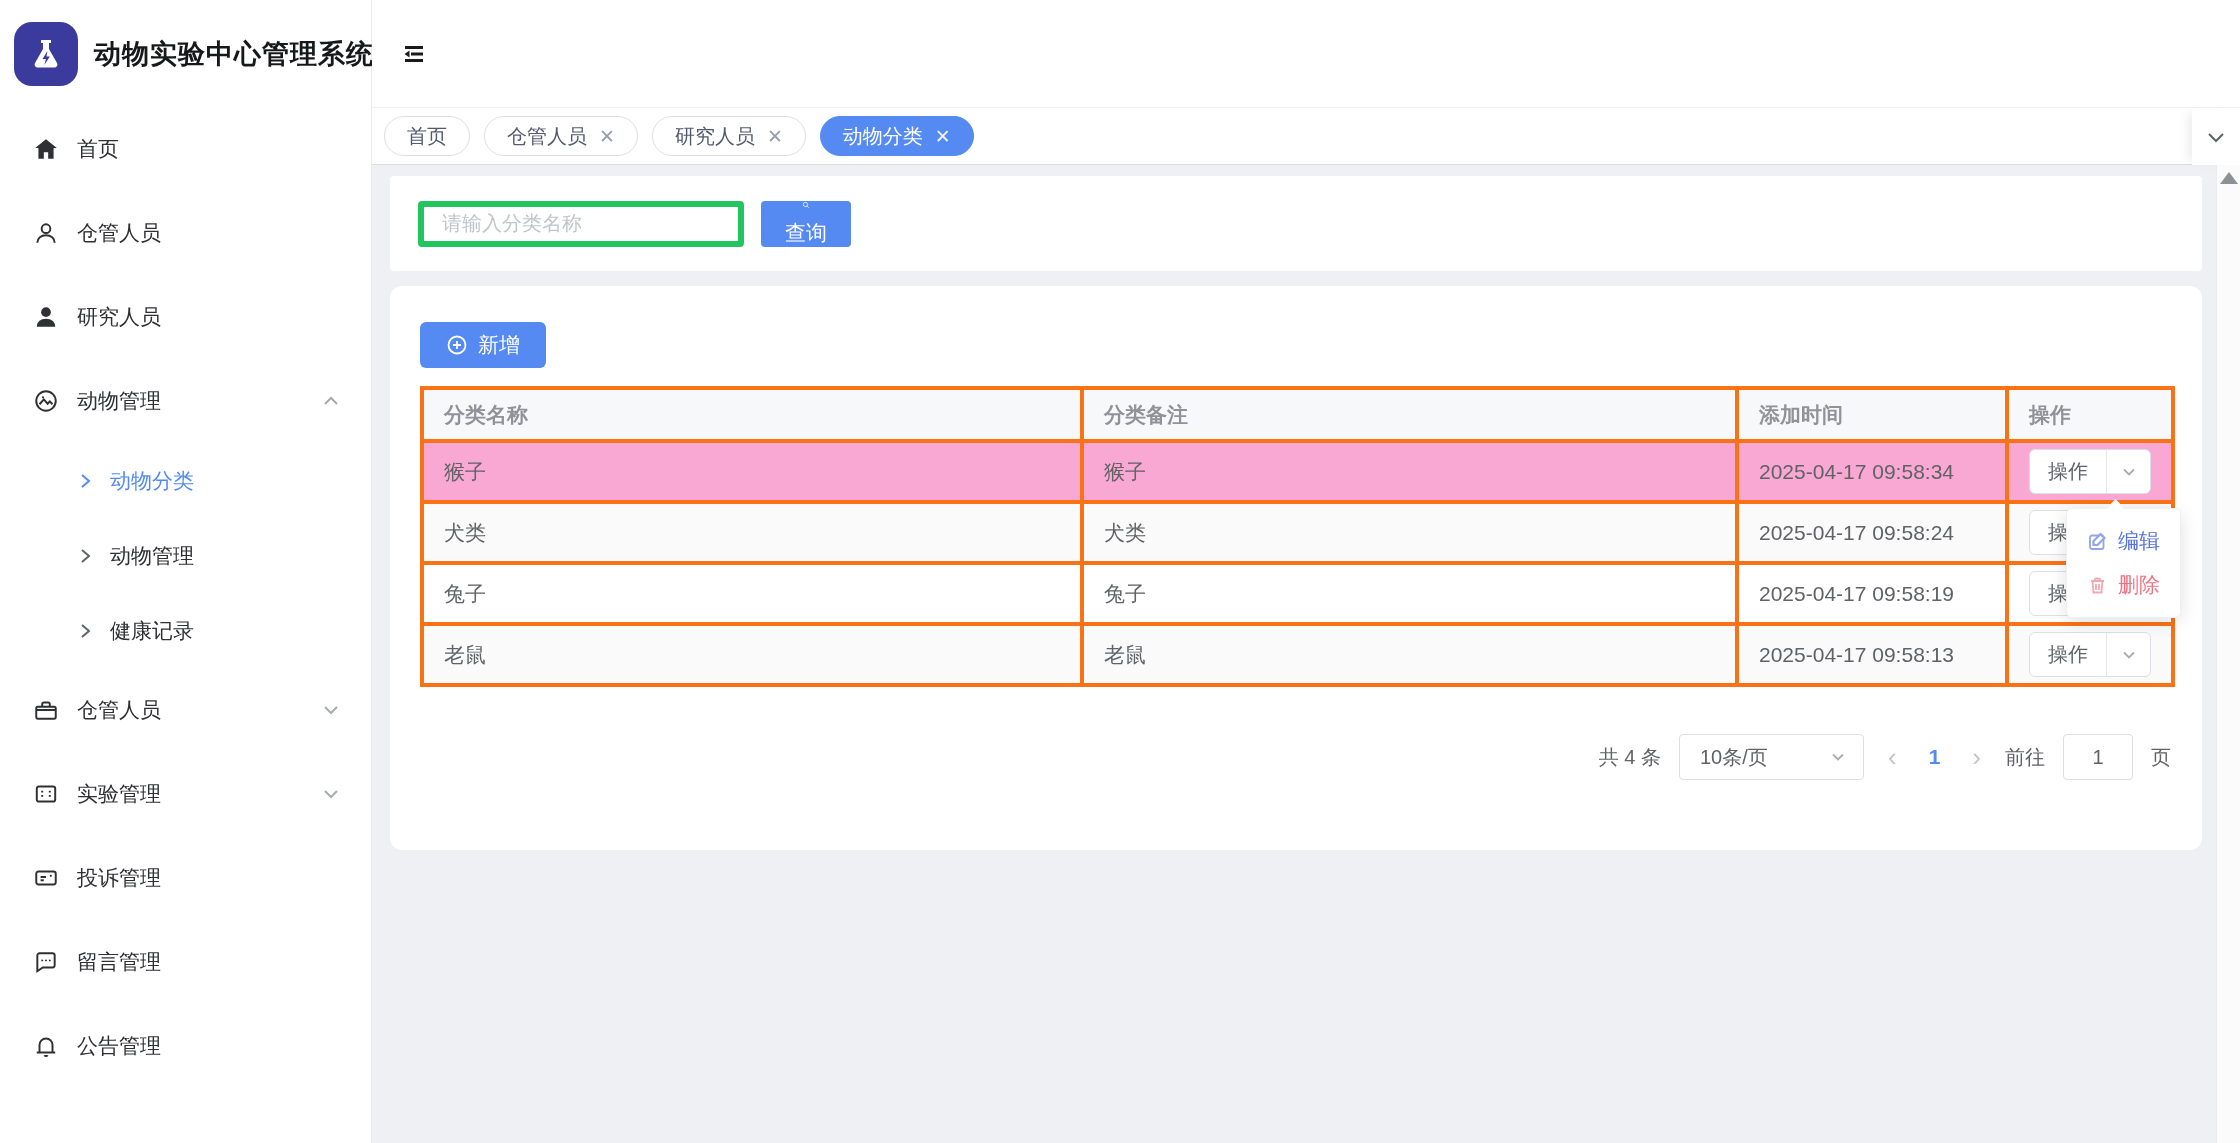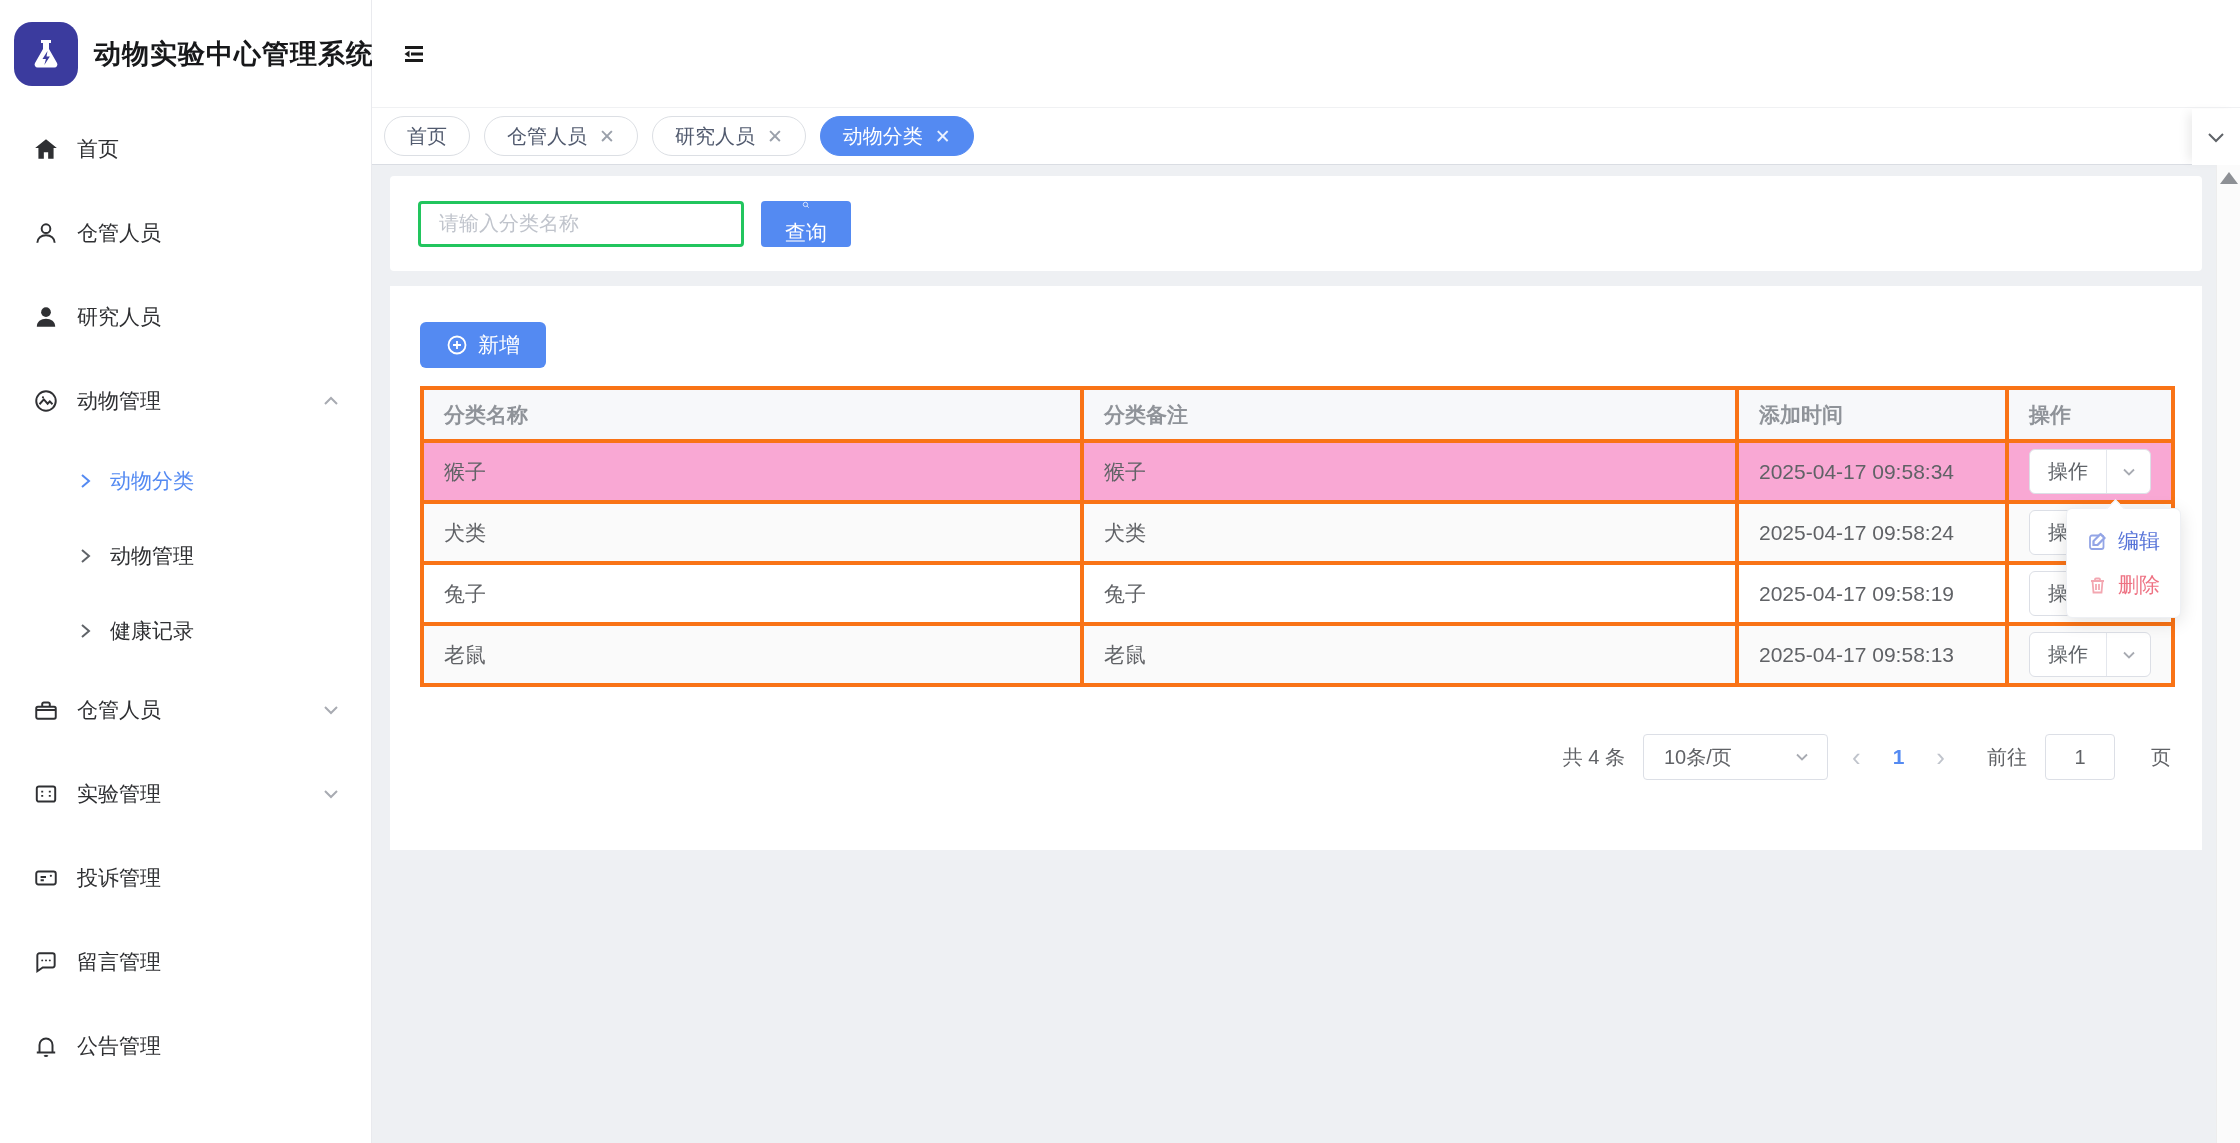--- a/index.html
+++ b/index.html
@@ -38,45 +38,45 @@
   .tab.active{background:#548af2;border-color:#548af2;color:#fff;}
   .tab.active .x{color:#eaf1ff;}
   .tab-more{position:absolute;right:0;top:1px;width:48px;height:56px;background:#fff;display:flex;align-items:center;justify-content:center;box-shadow:-8px 0 10px -4px rgba(0,0,0,.08);cursor:pointer;}
 
   
   .vscroll{position:absolute;right:0;top:165px;width:24px;height:978px;background:#fbfbfb;border-left:1px solid #ededed;}
   .vscroll .up{width:0;height:0;margin:7px auto 0;border-left:9px solid transparent;border-right:9px solid transparent;border-bottom:12px solid #8d9095;cursor:pointer;}
 
   
   .search-card{position:absolute;left:390px;top:176px;width:1812px;height:95px;background:#fff;border-radius:4px;display:flex;align-items:center;padding-left:28px;gap:17px;}
-  .search-input{width:326px;height:46px;border:3px solid #22c55e;border-radius:4px;padding:0 18px;font-size:20px;color:#606266;outline:none;font-family:inherit;}
+  .search-input{width:326px;height:46px;border:6px solid #22c55e;border-radius:4px;padding:0 18px;font-size:20px;color:#606266;outline:none;font-family:inherit;}
   .search-input::placeholder{color:#c0c4cc;}
   .btn-primary{display:flex;align-items:center;gap:10px;height:46px;padding:0 24px;background:#548af2;border:none;border-radius:4px;color:#fff;font-size:21px;cursor:pointer;font-family:inherit;flex-direction:column;}
 
-  .main-card{position:absolute;left:390px;top:286px;width:1812px;height:564px;background:#fff;border-radius:0;padding:36px 30px 0 30px;}
+  .main-card{position:absolute;left:390px;top:286px;width:1812px;height:564px;background:#fff;border-radius:12px;padding:36px 30px 0 30px;}
   .btn-add{display:flex;align-items:center;gap:10px;height:46px;padding:0 26px;background:#548af2;border:none;border-radius:6px;color:#fff;font-size:21px;cursor:pointer;margin-bottom:18px;font-family:inherit;}
 
   table.grid{border-collapse:collapse;width:1751px;table-layout:fixed;}
   table.grid th,table.grid td{border:4px solid #f97316;padding:0 20px;height:53px;text-align:left;font-weight:normal;overflow:hidden;white-space:nowrap;}
   table.grid td{height:61px;font-size:21px;color:#606266;}
   table.grid th{background:#f7f8fa;color:#8f9399;font-size:21px;font-weight:bold;}
   tr.hovered td{background:#f9a8d4;}
   tr.striped td{background:#fafafa;}
   .op-btn{display:inline-flex;align-items:stretch;height:45px;border:1px solid #dcdfe6;border-radius:6px;background:#fff;overflow:hidden;cursor:pointer;vertical-align:middle;}
   .op-btn .op-lbl{display:flex;align-items:center;padding:0 18px;font-size:20px;color:#5f6368;}
   .op-btn .op-caret{display:flex;align-items:center;justify-content:center;width:44px;border-left:1px solid #e4e7ed;}
 
   
   .pager{display:flex;align-items:center;justify-content:flex-end;gap:18px;margin-top:47px;width:1751px;}
   .pg-total{font-size:20px;color:#606266;}
   .pg-size{position:relative;width:185px;height:46px;border:1px solid #dcdfe6;border-radius:4px;display:flex;align-items:center;padding-left:20px;font-size:20px;color:#606266;cursor:pointer;background:#fff;}
   .pg-size .car{position:absolute;right:16px;top:50%;transform:translateY(-50%);}
   .pg-arrow{font-size:26px;color:#c0c4cc;padding:0 6px;cursor:pointer;line-height:1;}
   .pg-num{font-size:21px;color:#548af2;font-weight:bold;padding:0 8px;cursor:pointer;}
-  .pg-goto,.pg-unit{font-size:20px;color:#606266;margin-left:18px;}
+  .pg-goto,.pg-unit{font-size:20px;color:#606266;}
   .pg-input{width:70px;height:46px;border:1px solid #dcdfe6;border-radius:4px;text-align:center;font-size:20px;color:#606266;outline:none;font-family:inherit;}
 
   
   .popup{position:absolute;left:2066px;top:508px;min-width:104px;background:#fff;border:1px solid #eef0f4;border-radius:6px;
          box-shadow:0 4px 18px rgba(0,0,0,.12);padding:10px 0;z-index:50;}
   .popup .arrow{position:absolute;left:42px;top:-7px;width:13px;height:13px;background:#fff;border-left:1px solid #eef0f4;border-top:1px solid #eef0f4;transform:rotate(45deg);}
   .popup .item{display:flex;align-items:center;gap:10px;padding:8px 20px;font-size:21px;cursor:pointer;white-space:nowrap;}
   .popup .item.edit{color:#5673d8;}
   .popup .item.del{color:#ee7283;}
 </style>

